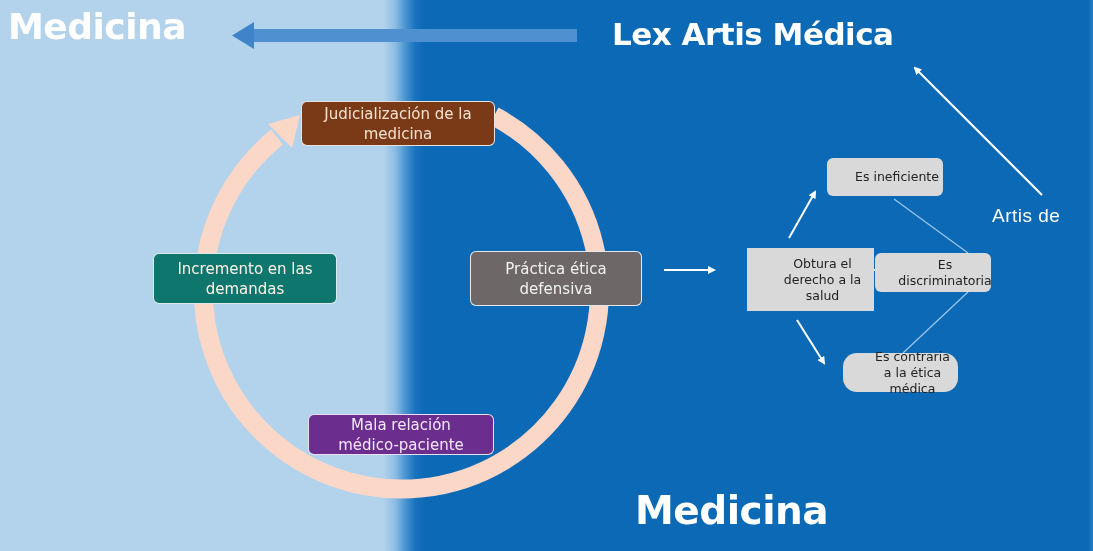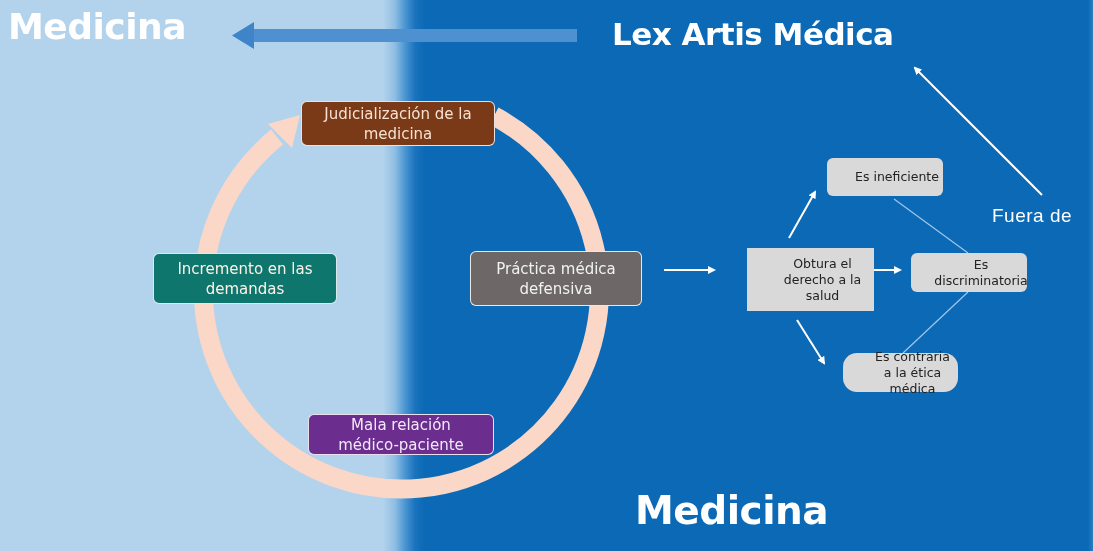--- a/index.html
+++ b/index.html
@@ -32,21 +32,21 @@
   #node-practica { left: 470px; top: 251px; width: 172px; height: 55px; background: #6e6767; color: #f2f2f2; }
   #node-mala { left: 308px; top: 414px; width: 186px; height: 41px; background: #6b2d8e; color: #f3e8fa; }
 
   .gnode {
     position: absolute; display: flex; align-items: center; justify-content: center;
     text-align: center; color: #222; background: #d9d9d9; box-sizing: border-box;
     font-size: 12.5px; line-height: 16px; font-family: "DejaVu Sans", sans-serif; padding-left: 24px;
   }
   #node-obtura { left: 723px; top: 248px; width: 127px; height: 63px; border-radius: 0; margin-left: 24px; }
   #node-ineficiente { left: 827px; top: 158px; width: 116px; height: 38px; border-radius: 6px; }
-  #node-discriminatoria { left: 911px; top: 253px; width: 116px; height: 39px; border-radius: 6px; }
+  #node-discriminatoria { left: 875px; top: 253px; width: 116px; height: 39px; border-radius: 6px; }
   #node-contraria { left: 843px; top: 353px; width: 115px; height: 39px; border-radius: 14px; }
 </style>
 </head>
 <body>
 
 <svg class="overlay" width="1093" height="551">
   <defs>
     <marker id="wh" markerWidth="8" markerHeight="8" refX="6" refY="4" orient="auto" markerUnits="userSpaceOnUse">
       <path d="M0,0 L8,4 L0,8 Z" fill="#ffffff"></path>
     </marker>
@@ -72,27 +72,27 @@
 
   <line x1="894" y1="199" x2="968" y2="253" stroke="#9ec8ee" stroke-width="1.2"></line>
   <line x1="968" y1="292" x2="903" y2="353" stroke="#9ec8ee" stroke-width="1.2"></line>
 
   <line x1="1042" y1="195" x2="915" y2="68" stroke="#fff" stroke-width="2" marker-end="url(#wh)"></line>
 </svg>
 
 <div class="abs title" id="title-derecho">Medicina</div>
 <div class="abs title" id="title-lexartis">Lex Artis Médica</div>
 <div class="abs title" id="title-medicina">Medicina</div>
-<div class="abs" id="label-fuera">Fuera de</div>
+<div class="abs" id="label-fuera">Artis de</div>
 
 <div class="node" id="node-judicializacion">
   <span>Judicialización de la medicina</span>
 </div>
 <div class="node" id="node-practica">
-  <span style="padding:0 18px">Práctica médica defensiva</span>
+  <span style="padding:0 18px">Práctica ética defensiva</span>
 </div>
 <div class="node" id="node-mala">
   <span style="padding:0 20px">Mala relación médico-paciente</span>
 </div>
 <div class="node" id="node-incremento">
   <span style="padding:0 14px">Incremento en las demandas</span>
 </div>
 
 <div class="gnode" id="node-obtura">
   <span style="padding:0 4px">Obtura el derecho a la salud</span>

